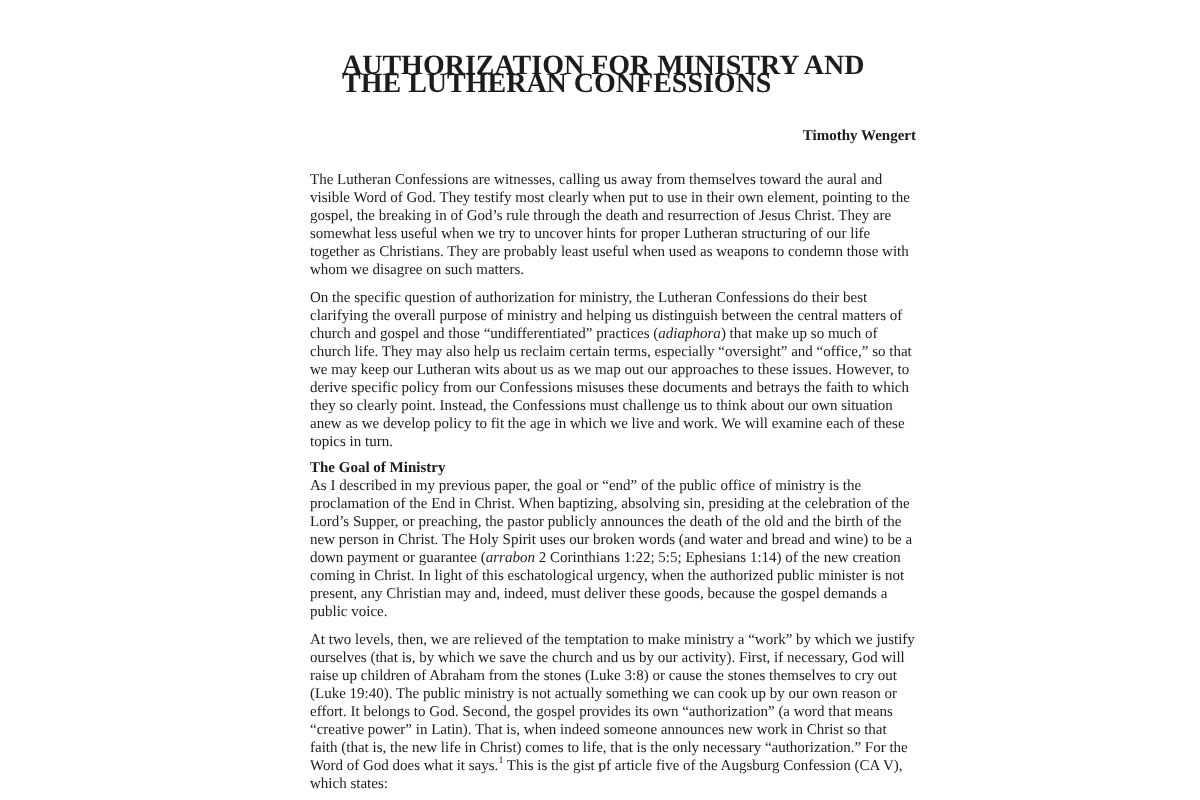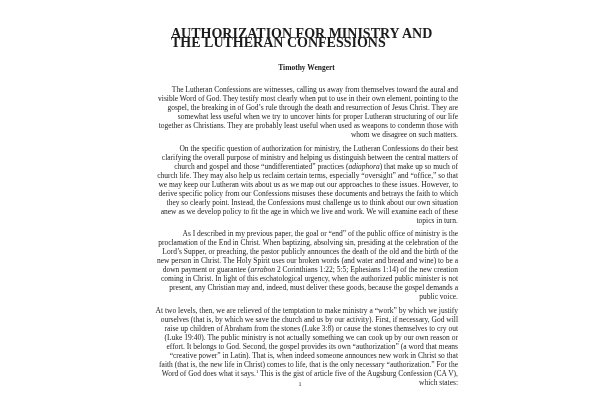--- a/index.html
+++ b/index.html
@@ -31,37 +31,36 @@
     -webkit-font-smoothing: antialiased;
   }
   .doc-title {
     font-weight: bold;
     text-align: left;
     font-size: 14px;
     line-height: 9px;
     margin: 16px;
   }
   .byline {
-    text-align: center;
+    text-align: right;
     margin-top: 7px;
     line-height: 9px;
   }
   .author {
     font-weight: bold;
     display: block;
   }
   .affiliation {
     display: block;
   }
   .body-text {
     margin-top: 13px;
   }
   .body-text p {
     margin: 0 0 4.5px 0;
-    text-align: right;
   }
   .section-heading {
     font-size: 7.5px;
     font-weight: bold;
     margin: 0;
     line-height: 9px;
   }
   .section-heading + p {
     margin-top: 0;
   }
@@ -94,20 +93,21 @@
     <div class="byline">
       <span class="author">Timothy Wengert</span>
     </div>
 
     <div class="body-text">
 
       <p>The Lutheran Confessions are witnesses, calling us away from themselves toward the aural and visible Word of God. They testify most clearly when put to use in their own element, pointing to the gospel, the breaking in of God’s rule through the death and resurrection of Jesus Christ. They are somewhat less useful when we try to uncover hints for proper Lutheran structuring of our life together as Christians. They are probably least useful when used as weapons to condemn those with whom we disagree on such matters.</p>
 
       <p><span>On the specific question of authorization for ministry, the Lutheran Confessions do their best clarifying the overall purpose of ministry and helping us distinguish between the central matters of church and gospel and those “undifferentiated” practices (</span><i class="italic-term">adiaphora</i><span>) that make up so much of church life. They may also help us reclaim certain terms, especially “oversight” and “office,” so that we may keep our Lutheran wits about us as we map out our approaches to these issues. However, to derive specific policy from our Confessions misuses these documents and betrays the faith to which they so clearly point. Instead, the Confessions must challenge us to think about our own situation anew as we develop policy to fit the age in which we live and work. We will examine each of these topics in turn.</span></p>
 
+      <h2 class="section-heading">The Goal of Ministry</h2>
 
       <p><span>As I described in my previous paper, the goal or “end” of the public office of ministry is the proclamation of the End in Christ. When baptizing, absolving sin, presiding at the celebration of the Lord’s Supper, or preaching, the pastor publicly announces the death of the old and the birth of the new person in Christ. The Holy Spirit uses our broken words (and water and bread and wine) to be a down payment or guarantee (</span><i class="italic-term">arrabon</i><span> 2 Corinthians 1:22; 5:5; Ephesians 1:14) of the new creation coming in Christ. In light of this eschatological urgency, when the authorized public minister is not present, any Christian may and, indeed, must deliver these goods, because the gospel demands a public voice.</span></p>
 
       <p><span>At two levels, then, we are relieved of the temptation to make ministry a “work” by which we justify ourselves (that is, by which we save the church and us by our activity). First, if necessary, God will raise up children of Abraham from the stones (Luke 3:8) or cause the stones themselves to cry out (Luke 19:40). The public ministry is not actually something we can cook up by our own reason or effort. It belongs to God. Second, the gospel provides its own “authorization” (a word that means “creative power” in Latin). That is, when indeed someone announces new work in Christ so that faith (that is, the new life in Christ) comes to life, that is the only necessary “authorization.” For the Word of God does what it says.</span><sup class="footnote-marker">1</sup><span> This is the gist of article five of the Augsburg Confession (CA V), which states:</span></p>
 
     </div>
   </div>
 
   <div class="page-footer">1</div>
 

